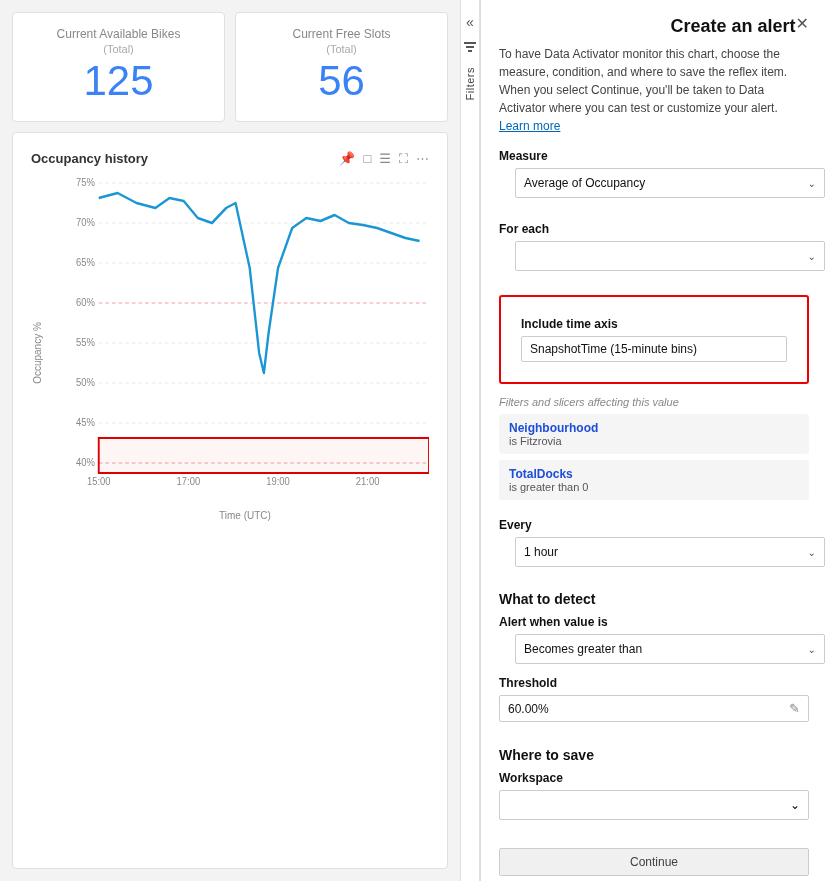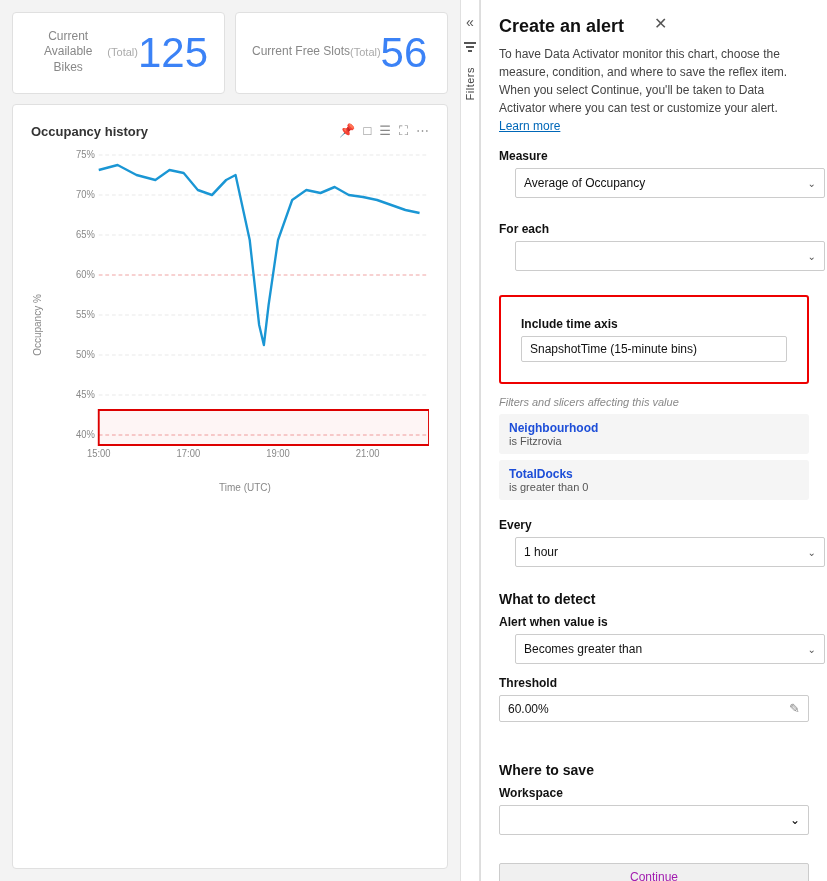--- a/index.html
+++ b/index.html
@@ -27,21 +27,21 @@
       gap: 10px;
     }
 
     .metric-card {
       flex: 1;
       background: white;
       border: 1px solid #e0e0e0;
       border-radius: 4px;
       padding: 14px 16px 16px;
       display: flex;
-      flex-direction: row;
+      flex-direction: column;
       align-items: center;
     }
 
     .metric-card .title {
       font-size: 12px;
       color: #888;
       text-align: center;
       line-height: 1.3;
     }
 
@@ -158,24 +158,23 @@
       flex-direction: column;
       overflow-y: auto;
       padding: 16px 18px;
     }
 
     .right-panel::-webkit-scrollbar { width: 4px; }
     .right-panel::-webkit-scrollbar-thumb { background: #ccc; border-radius: 2px; }
 
     .panel-header {
       display: flex;
-      justify-content: flex-start;
+      justify-content: flex-end;
       align-items: flex-start;
       margin-bottom: 8px;
-      gap: 30px;
     }
 
     .panel-title {
       font-size: 18px;
       font-weight: 600;
       color: #111;
     }
 
     .close-btn {
       font-size: 16px;
@@ -292,21 +291,21 @@
       margin-bottom: 8px;
     }
 
     .threshold-row {
       display: flex;
       align-items: center;
       border: 1px solid #ccc;
       border-radius: 2px;
       padding: 5px 8px;
       background: white;
-      margin-bottom: 28px;
+      margin-bottom: 13px;
     }
 
     .threshold-row .threshold-val {
       flex: 1;
       font-size: 12px;
       color: #111;
     }
 
     .threshold-row .edit-icon {
       font-size: 13px;
@@ -330,21 +329,21 @@
       justify-content: space-between;
       margin-bottom: 12px;
     }
 
     .continue-btn {
       background: #f0f0f0;
       border: 1px solid #ccc;
       border-radius: 2px;
       padding: 6px 18px;
       font-size: 12px;
-      color: #a21caf;
+      color: #404040;
       cursor: not-allowed;
       display: inline-block;
       margin-top: 4px;
     }
 
     
     svg text { font-family: 'Segoe UI', Arial, sans-serif; }
   </style>
 </head>
 <body>

